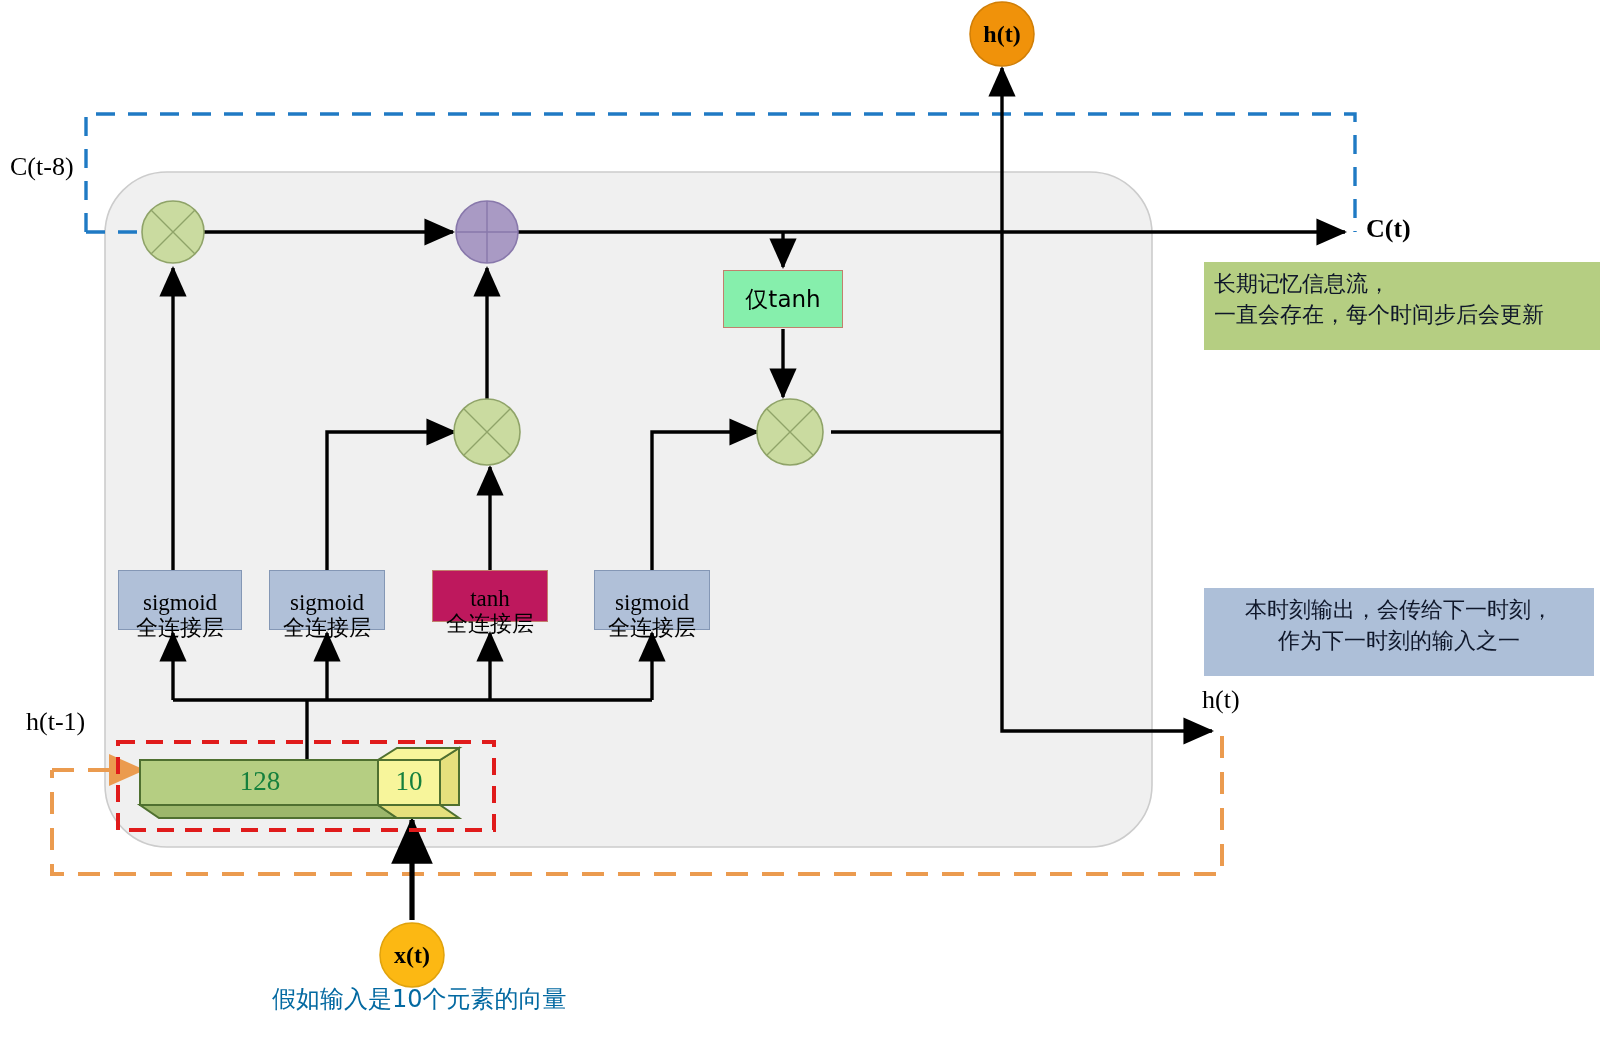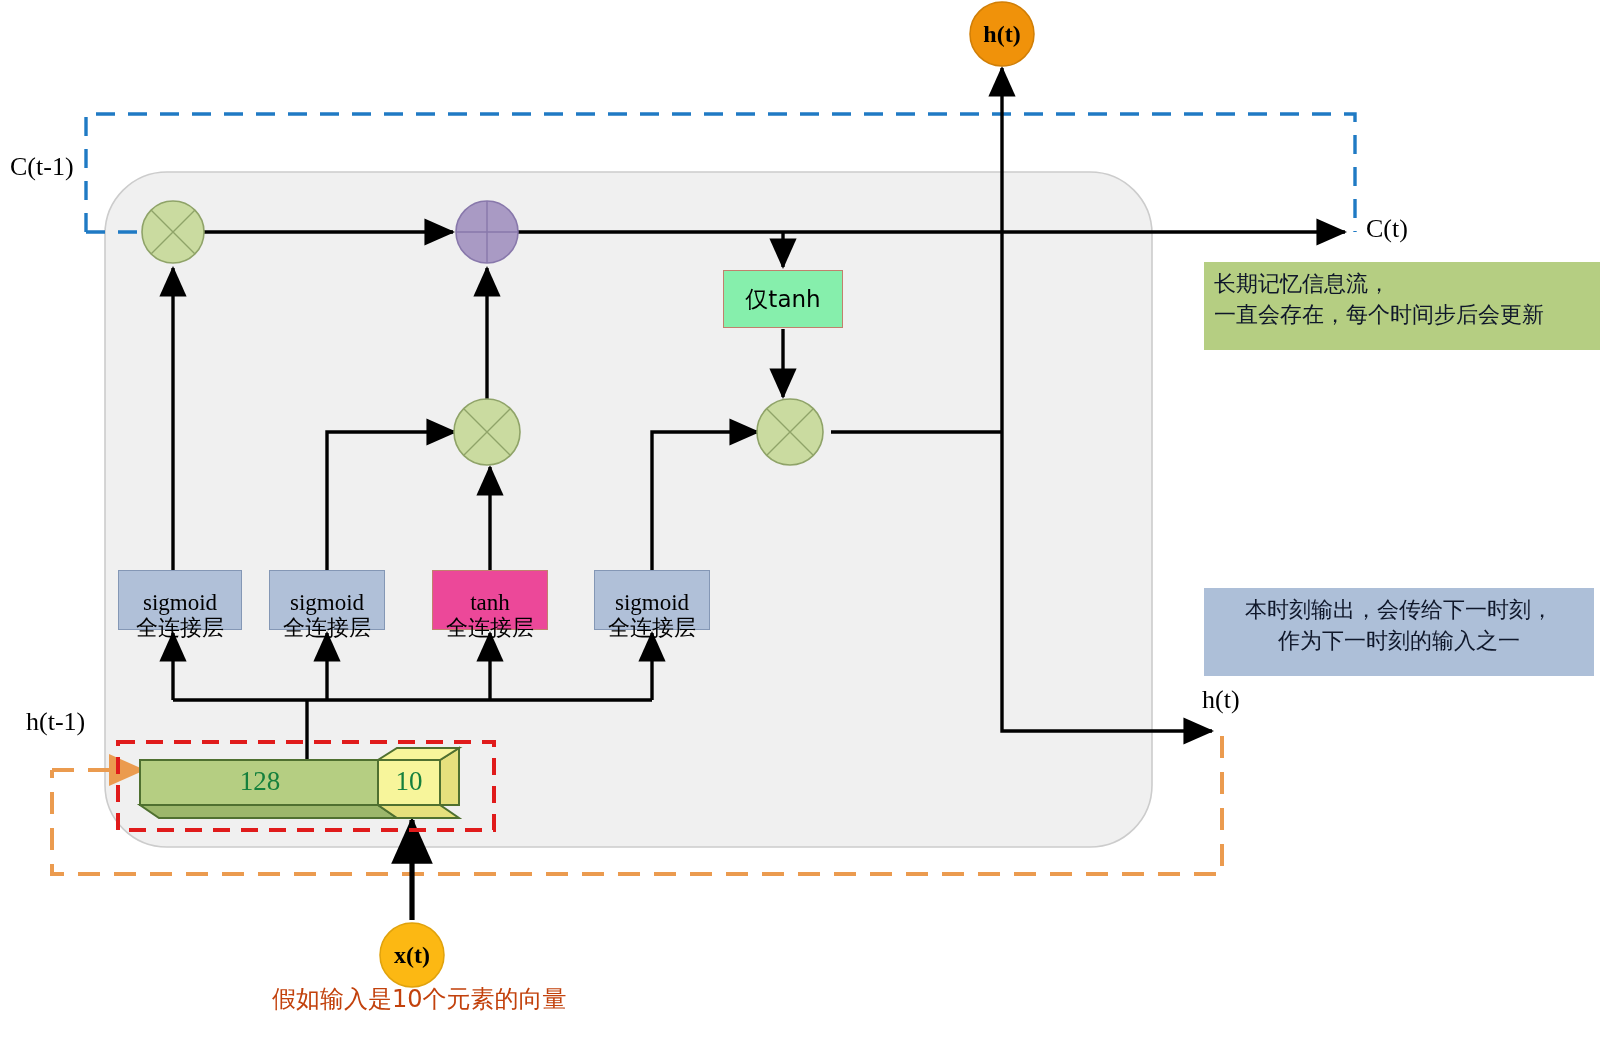--- a/index.html
+++ b/index.html
@@ -20,21 +20,21 @@
         color:#0f172a;white-space:pre-line;margin-left:24px;}
 
   .circ-lbl{position:absolute;display:flex;align-items:center;
             justify-content:center;font-size:24px;color:#000;
             font-family:"Liberation Serif",serif;font-weight:bold;}
   .plain{font-family:"Liberation Serif",serif;font-size:26px;}
   .cjk{font-family:"DejaVu Sans",sans-serif;}
   .vecnum{position:absolute;font-family:"Liberation Serif",serif;
           font-size:27px;color:#15803d;text-align:center;}
   .caption{position:absolute;font-family:"DejaVu Sans",sans-serif;
-           font-size:24px;color:#c2410c;white-space:nowrap;}
+           font-size:24px;color:#0369a1;white-space:nowrap;}
 </style>
 </head>
 <body>
 
 <div id="stage">
 
   <svg class="layer" viewBox="0 0 1600 1044">
     <defs>
       <marker id="ah" markerWidth="11" markerHeight="11" refX="8.4" refY="4" orient="auto" markerUnits="strokeWidth">
         <path d="M0,0 L9,4 L0,8 z" fill="#000"></path>
@@ -139,40 +139,40 @@
     <span class="l1">sigmoid</span>
     <span class="l2">全连接层</span>
   </div>
 
   <div class="gate-box" style="left:269px;top:570px;width:116px;height:60px;
               background:#b0c0d8;border:1.2px solid #8497b5;">
     <span class="l1">sigmoid</span>
     <span class="l2">全连接层</span>
   </div>
 
-  <div class="gate-box" style="left:432px;top:570px;width:116px;height:60px;
-              background:#ec4899;border:1.2px solid #c2806d;">
+  <div class="gate-box" style="left:432px;top:570px;width:116px;height:52px;
+              background:#be185d;border:1.2px solid #c2806d;">
     <span class="l1">tanh</span>
     <span class="l2">全连接层</span>
   </div>
 
   <div class="gate-box" style="left:594px;top:570px;width:116px;height:60px;
               background:#b0c0d8;border:1.2px solid #8497b5;">
     <span class="l1">sigmoid</span>
     <span class="l2">全连接层</span>
   </div>
 
   <div class="vecnum" style="left:200px;top:766px;width:120px;">128</div>
   <div class="vecnum" style="left:380px;top:766px;width:58px;">10</div>
 
   <div class="circ-lbl" style="left:970px;top:16px;width:64px;height:36px;">h(t)</div>
   <div class="circ-lbl" style="left:380px;top:937px;width:64px;height:36px;text-align:right;">x(t)</div>
 
-  <div class="lbl plain" style="left:10px;top:152px;">C(t-1)</div>
-  <div class="lbl plain" style="left:1366px;top:214px;">C(t)</div>
+  <div class="lbl plain" style="left:10px;top:152px;">C(t-8)</div>
+  <div class="lbl plain" style="left:1366px;top:214px;font-weight:bold;">C(t)</div>
   <div class="lbl plain" style="left:18px;top:707px;margin-left:8px;">h(t-1)</div>
   <div class="lbl plain" style="left:1202px;top:685px;">h(t)</div>
 
   <div class="note" style="left:1180px;top:262px;width:404px;background:#b5ce82;">长期记忆信息流，
 一直会存在，每个时间步后会更新</div>
 
   <div class="note" style="left:1180px;top:588px;width:390px;background:#adbfd8;text-align:center;">本时刻输出，会传给下一时刻，
 作为下一时刻的输入之一</div>
 
   <div class="caption" style="left:272px;top:983px;">假如输入是10个元素的向量</div>

